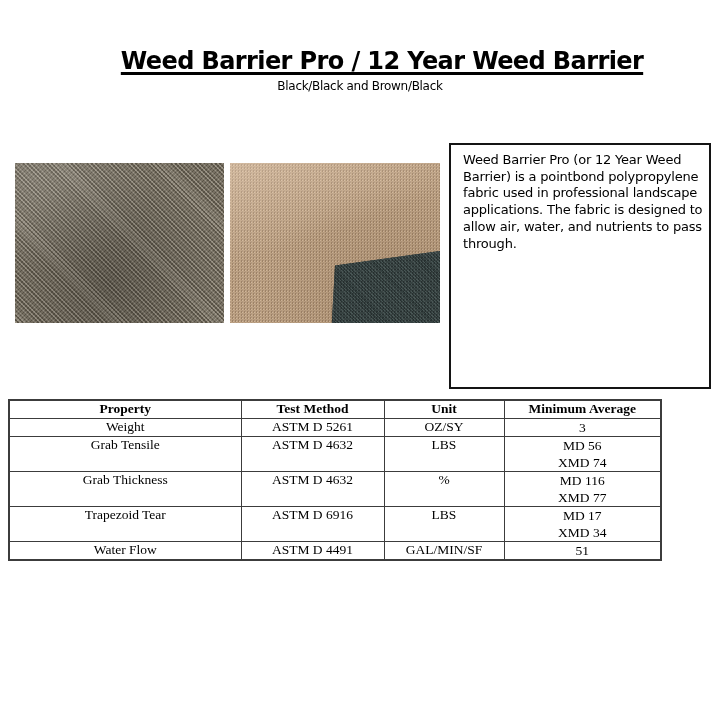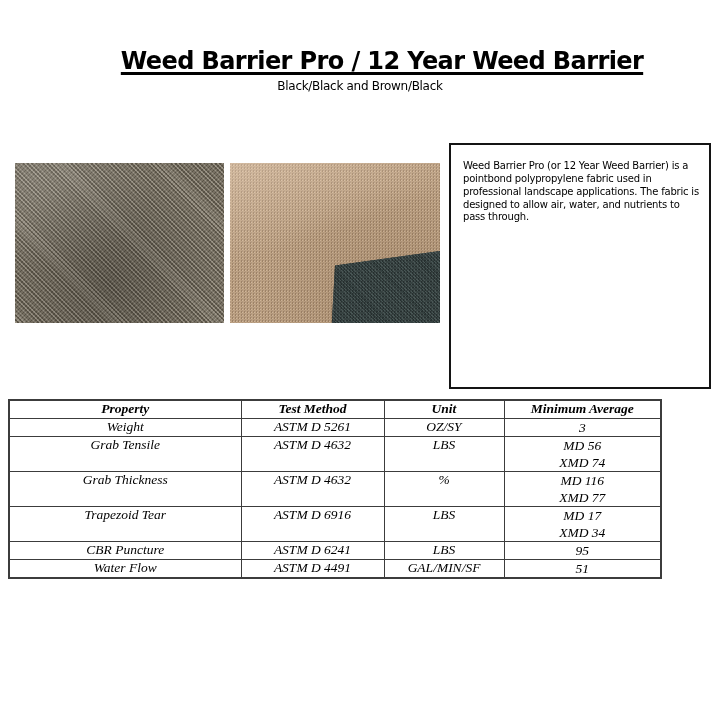--- a/index.html
+++ b/index.html
@@ -66,39 +66,39 @@
       repeating-conic-gradient(#3c4a49 0% 25%, #2b3535 0% 50%);
     background-size: auto, auto, 3px 3px;
     clip-path: polygon(50% 64%, 100% 55%, 100% 100%, 48.5% 100%);
   }
 
   
   .descbox {
     position: absolute; left: 449px; top: 143px; width: 262px; height: 246px;
     border: 2px solid #141414;
     background: #fff;
-    padding: 15px 6px 6px 12px;
-    font-size: 10px; line-height: 1.285; letter-spacing: -0.2px;
+    padding: 7px 6px 6px 12px;
+    font-size: 13px; line-height: 1.285; letter-spacing: -0.2px;
   }
   .descbox p { margin: 0; }
 
   
   .spec-table {
     position: absolute; left: 8px; top: 399px; width: 652px;
     border-collapse: collapse;
     font-family: "Liberation Serif", "DejaVu Serif", serif;
     font-size: 13.5px;
     table-layout: fixed;
   }
   .spec-table th, .spec-table td {
     border: 1px solid #3c3c3c;
     text-align: center; vertical-align: top;
     padding: 0; line-height: 16.5px;
   }
-  .spec-table { border: 2px solid #3c3c3c; font-style: italic; }
+  .spec-table { border: 2px solid #3c3c3c; }
   .spec-table th { font-weight: bold; height: 18px; }
   .spec-table td { height: 17px; }
   .minavg-line { line-height: 17px; }
 </style>
 </head>
 <body>
 
 <div class="page">
 
   <div class="title">Weed Barrier Pro / 12 Year Weed Barrier</div>
@@ -158,28 +158,20 @@
         <tr>
           <td>Trapezoid Tear</td>
           <td>ASTM D 6916</td>
           <td>LBS</td>
           <td>
             <div class="minavg-line">MD 17</div>
             <div class="minavg-line">XMD 34</div>
           </td>
         </tr>
         <tr>
-          <td>CBR Puncture</td>
-          <td>ASTM D 6241</td>
-          <td>LBS</td>
-          <td>
-            <div class="minavg-line">95</div>
-          </td>
-        </tr>
-        <tr>
           <td>Water Flow</td>
           <td>ASTM D 4491</td>
           <td>GAL/MIN/SF</td>
           <td>
             <div class="minavg-line">51</div>
           </td>
         </tr>
       </tbody>
   </table>
 

